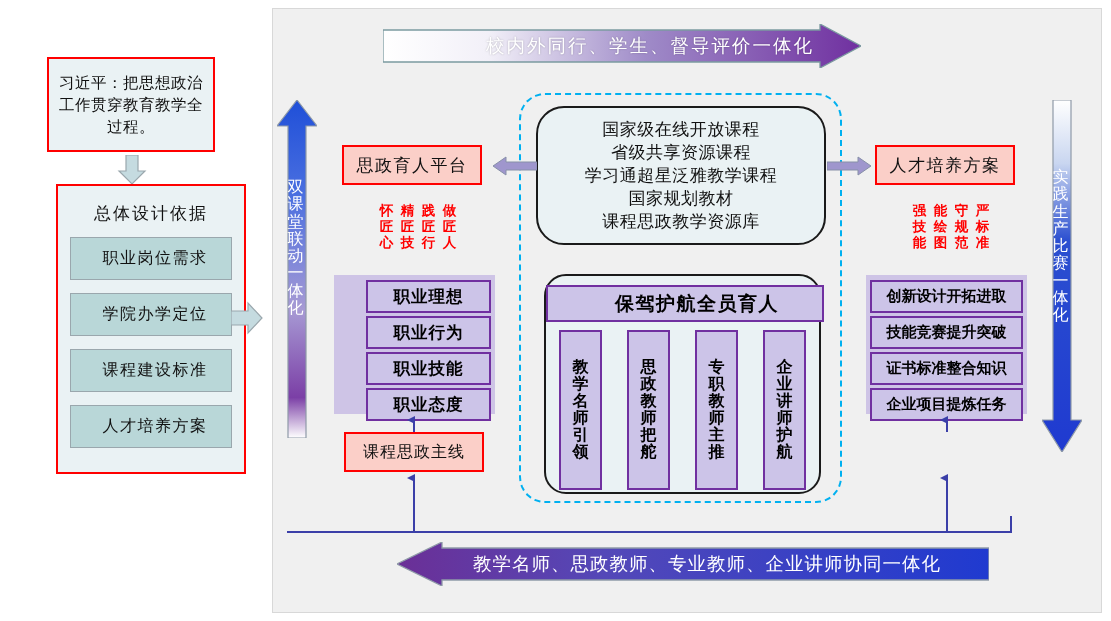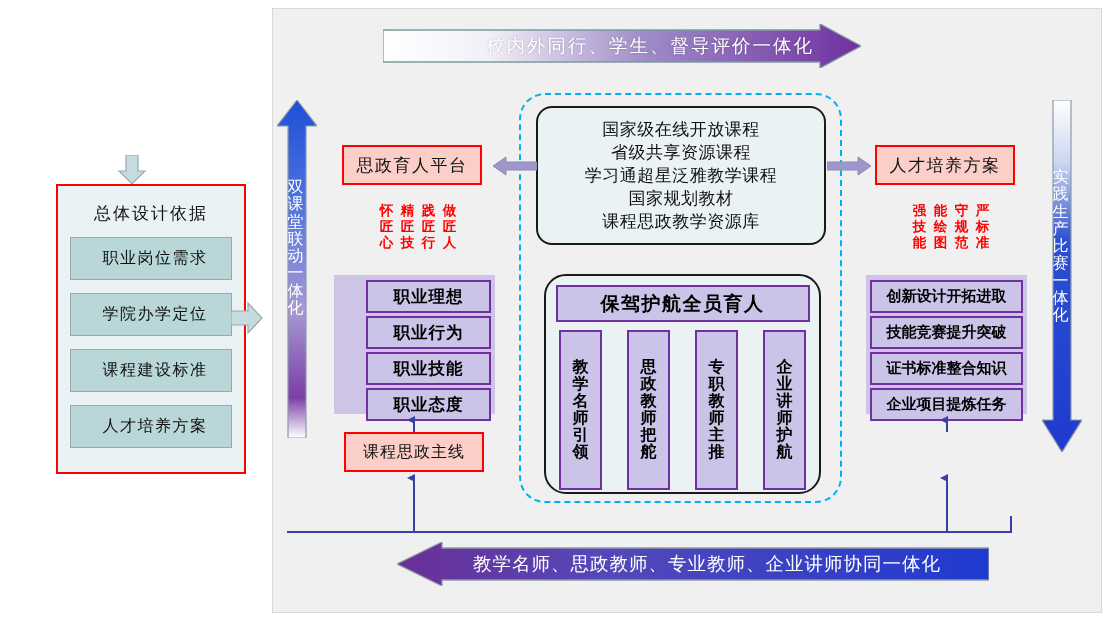--- a/index.html
+++ b/index.html
@@ -125,38 +125,39 @@
   .mainline-left{left:344px;top:432px;}
   .mainline-right{left:877px;top:432px;}
 
   
   .dashed-wrap{
     position:absolute;left:519px;top:93px;width:323px;height:410px;
     border:2.5px dashed #00b0f0;border-radius:26px;box-sizing:border-box;
   }
   .center-courses{
     position:absolute;left:536px;top:106px;width:290px;height:139px;
-    border:2.5px solid #1a1a1a;border-radius:16px;background:#eaf2f4;
+    border:2.5px solid #1a1a1a;border-radius:28px;background:#eaf2f4;
     box-sizing:border-box;
     display:flex;flex-direction:column;align-items:center;justify-content:center;
   }
   .center-courses div{
     font-size:17px;color:#111;line-height:1.36;letter-spacing:0.5px;white-space:nowrap;
   }
   .center-people{
     position:absolute;left:544px;top:274px;width:277px;height:220px;
     border:2.5px solid #1a1a1a;border-radius:22px;background:#eaf2f4;
     box-sizing:border-box;
   }
   .people-title{
     margin:9px auto 0 auto;width:250px;height:33px;
     border:2px solid #7030a0;border-radius:0;background:#ccc4e8;
     display:flex;align-items:center;justify-content:center;
     font-size:19px;font-weight:bold;color:#000;letter-spacing:1.5px;
     font-family:Liberation Mono, monospace;
+    padding-left:24px;
   }
   .pillars{
     display:flex;justify-content:space-between;
     margin:8px 13px 0 13px;
   }
   .pillar{
     width:39px;height:156px;
     border:2px solid #7030a0;background:#ccc4e8;
     display:flex;align-items:center;justify-content:center;
     font-size:16px;font-weight:bold;color:#000;line-height:1.06;
@@ -170,20 +171,23 @@
   .arrow-to-right{position:absolute;left:827px;top:155px;width:44px;height:22px;}
 
   
   .overlay{position:absolute;left:0;top:0;width:1111px;height:621px;pointer-events:none;}
 </style>
 </head>
 <body>
 
 <div class="root">
 
+  <div class="quote-box">
+    <div class="quote-text">习近平：把思想政治工作贯穿教育教学全过程。</div>
+  </div>
 
   <svg class="down-chevron" viewBox="0 0 30 30">
     <polygon points="9,0 21,0 21,16 28,16 15,29 2,16 9,16" fill="#c5dbe0" stroke="#9aa7ad" stroke-width="1.2"></polygon>
   </svg>
 
   <div class="basis-box">
     <div class="basis-title">总体设计依据</div>
     <div class="basis-items">
       <div class="basis-item">职业岗位需求</div>
       <div class="basis-item">学院办学定位</div>

